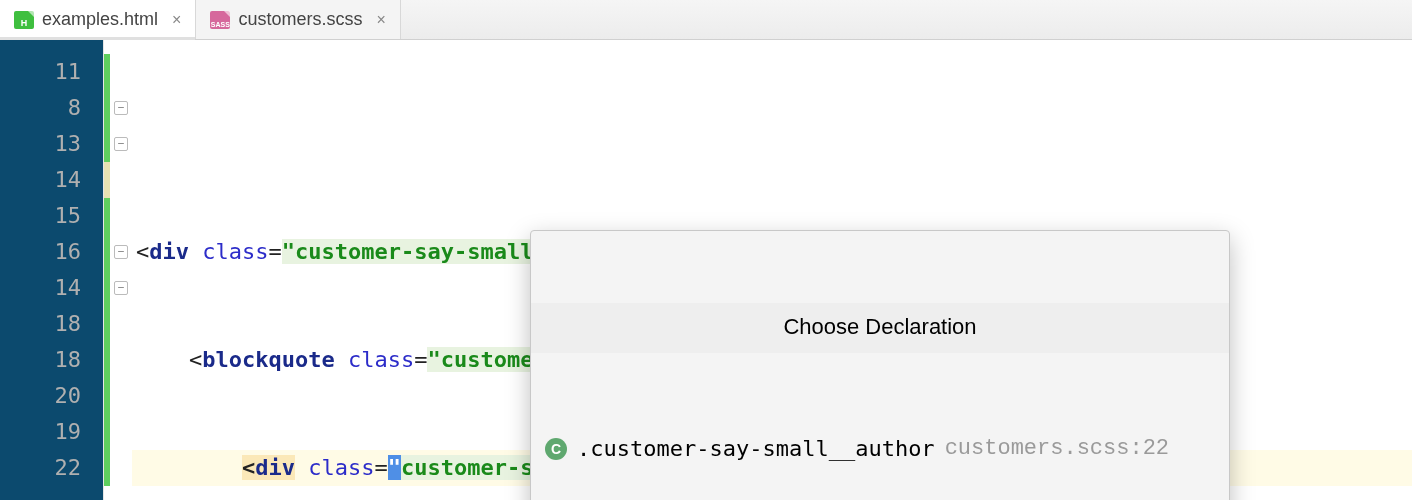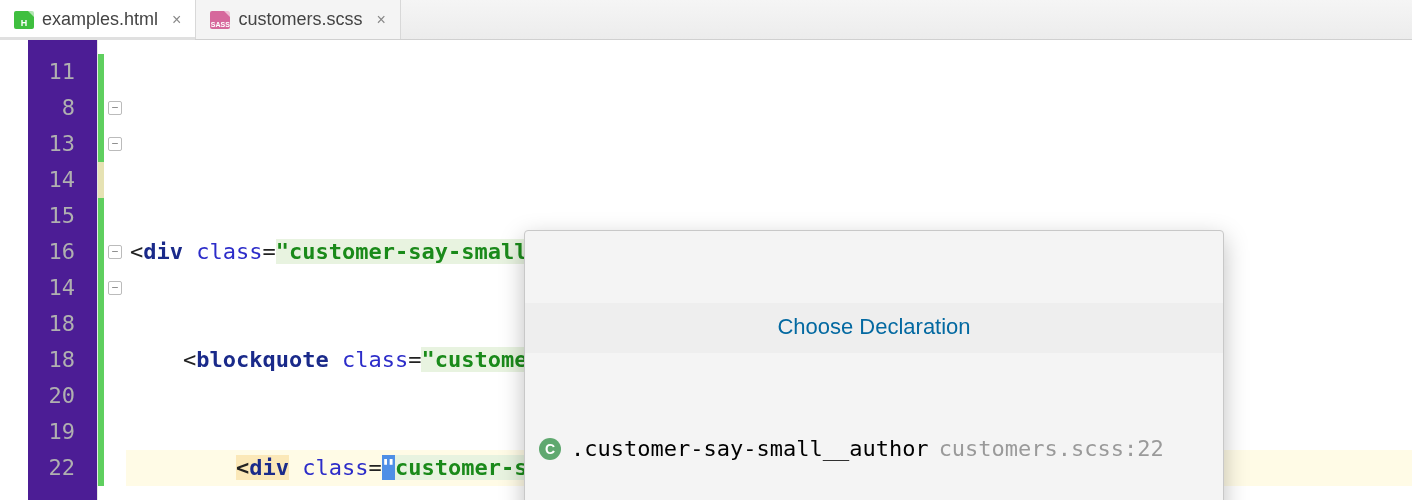--- a/index.html
+++ b/index.html
@@ -68,28 +68,27 @@
   .icon-sass { background:#d6689c; }
   .icon-sass span { font-size:7px; }
   .editor {
     display: flex;
     height: calc(100% - 40px);
     font-family: "Menlo","Consolas",monospace;
     font-size: 22px;
     line-height: 36px;
   }
   .gutter {
-    width: 70px;
-    background: #4c1d95;
+    width: 104px;
+    background: #0c4a6e;
     color: #b0b0b0;
     text-align: right;
     padding: 14px 22px 0 0;
     border-right: 1px solid #e6e6e6;
     user-select: none;
-    margin-left: 28px;
   }
   .gutter div { height:36px; }
   .foldmarks {
     width:22px;
     background:#ffffff;
     position:relative;
   }
   .changebar {
     width:6px;
     background:#ffffff;
@@ -138,32 +137,32 @@
     border:1px solid #c8c8c8;
     border-radius:4px;
     box-shadow:0 8px 24px rgba(0,0,0,0.25);
     font-family: "Menlo","Consolas",monospace;
     overflow:hidden;
   }
   .popup-title {
     text-align:center;
     font-family:"Segoe UI",Arial,sans-serif;
     font-size:22px;
-    color:#0369a1;
+    color:#000000;
     padding:6px 0 8px;
     background:#eeeeee;
   }
   .popup-item {
     display:flex;
     align-items:center;
     gap:10px;
     padding:6px 14px;
     font-size:22px;
   }
-  .popup-item .loc { color:#9a9a9a; }
+  .popup-item .loc { color:#9a9a9a;font-family:Liberation Mono, monospace; }
   .popup-item .badge {
     width:22px;height:22px;border-radius:50%;
     display:inline-flex;align-items:center;justify-content:center;
     color:#fff;font-size:14px;font-weight:bold;
     font-family:"Segoe UI",Arial,sans-serif;
   }
   .badge-c { background:#5fa86f; }
 </style>
 </head>
 <body>

